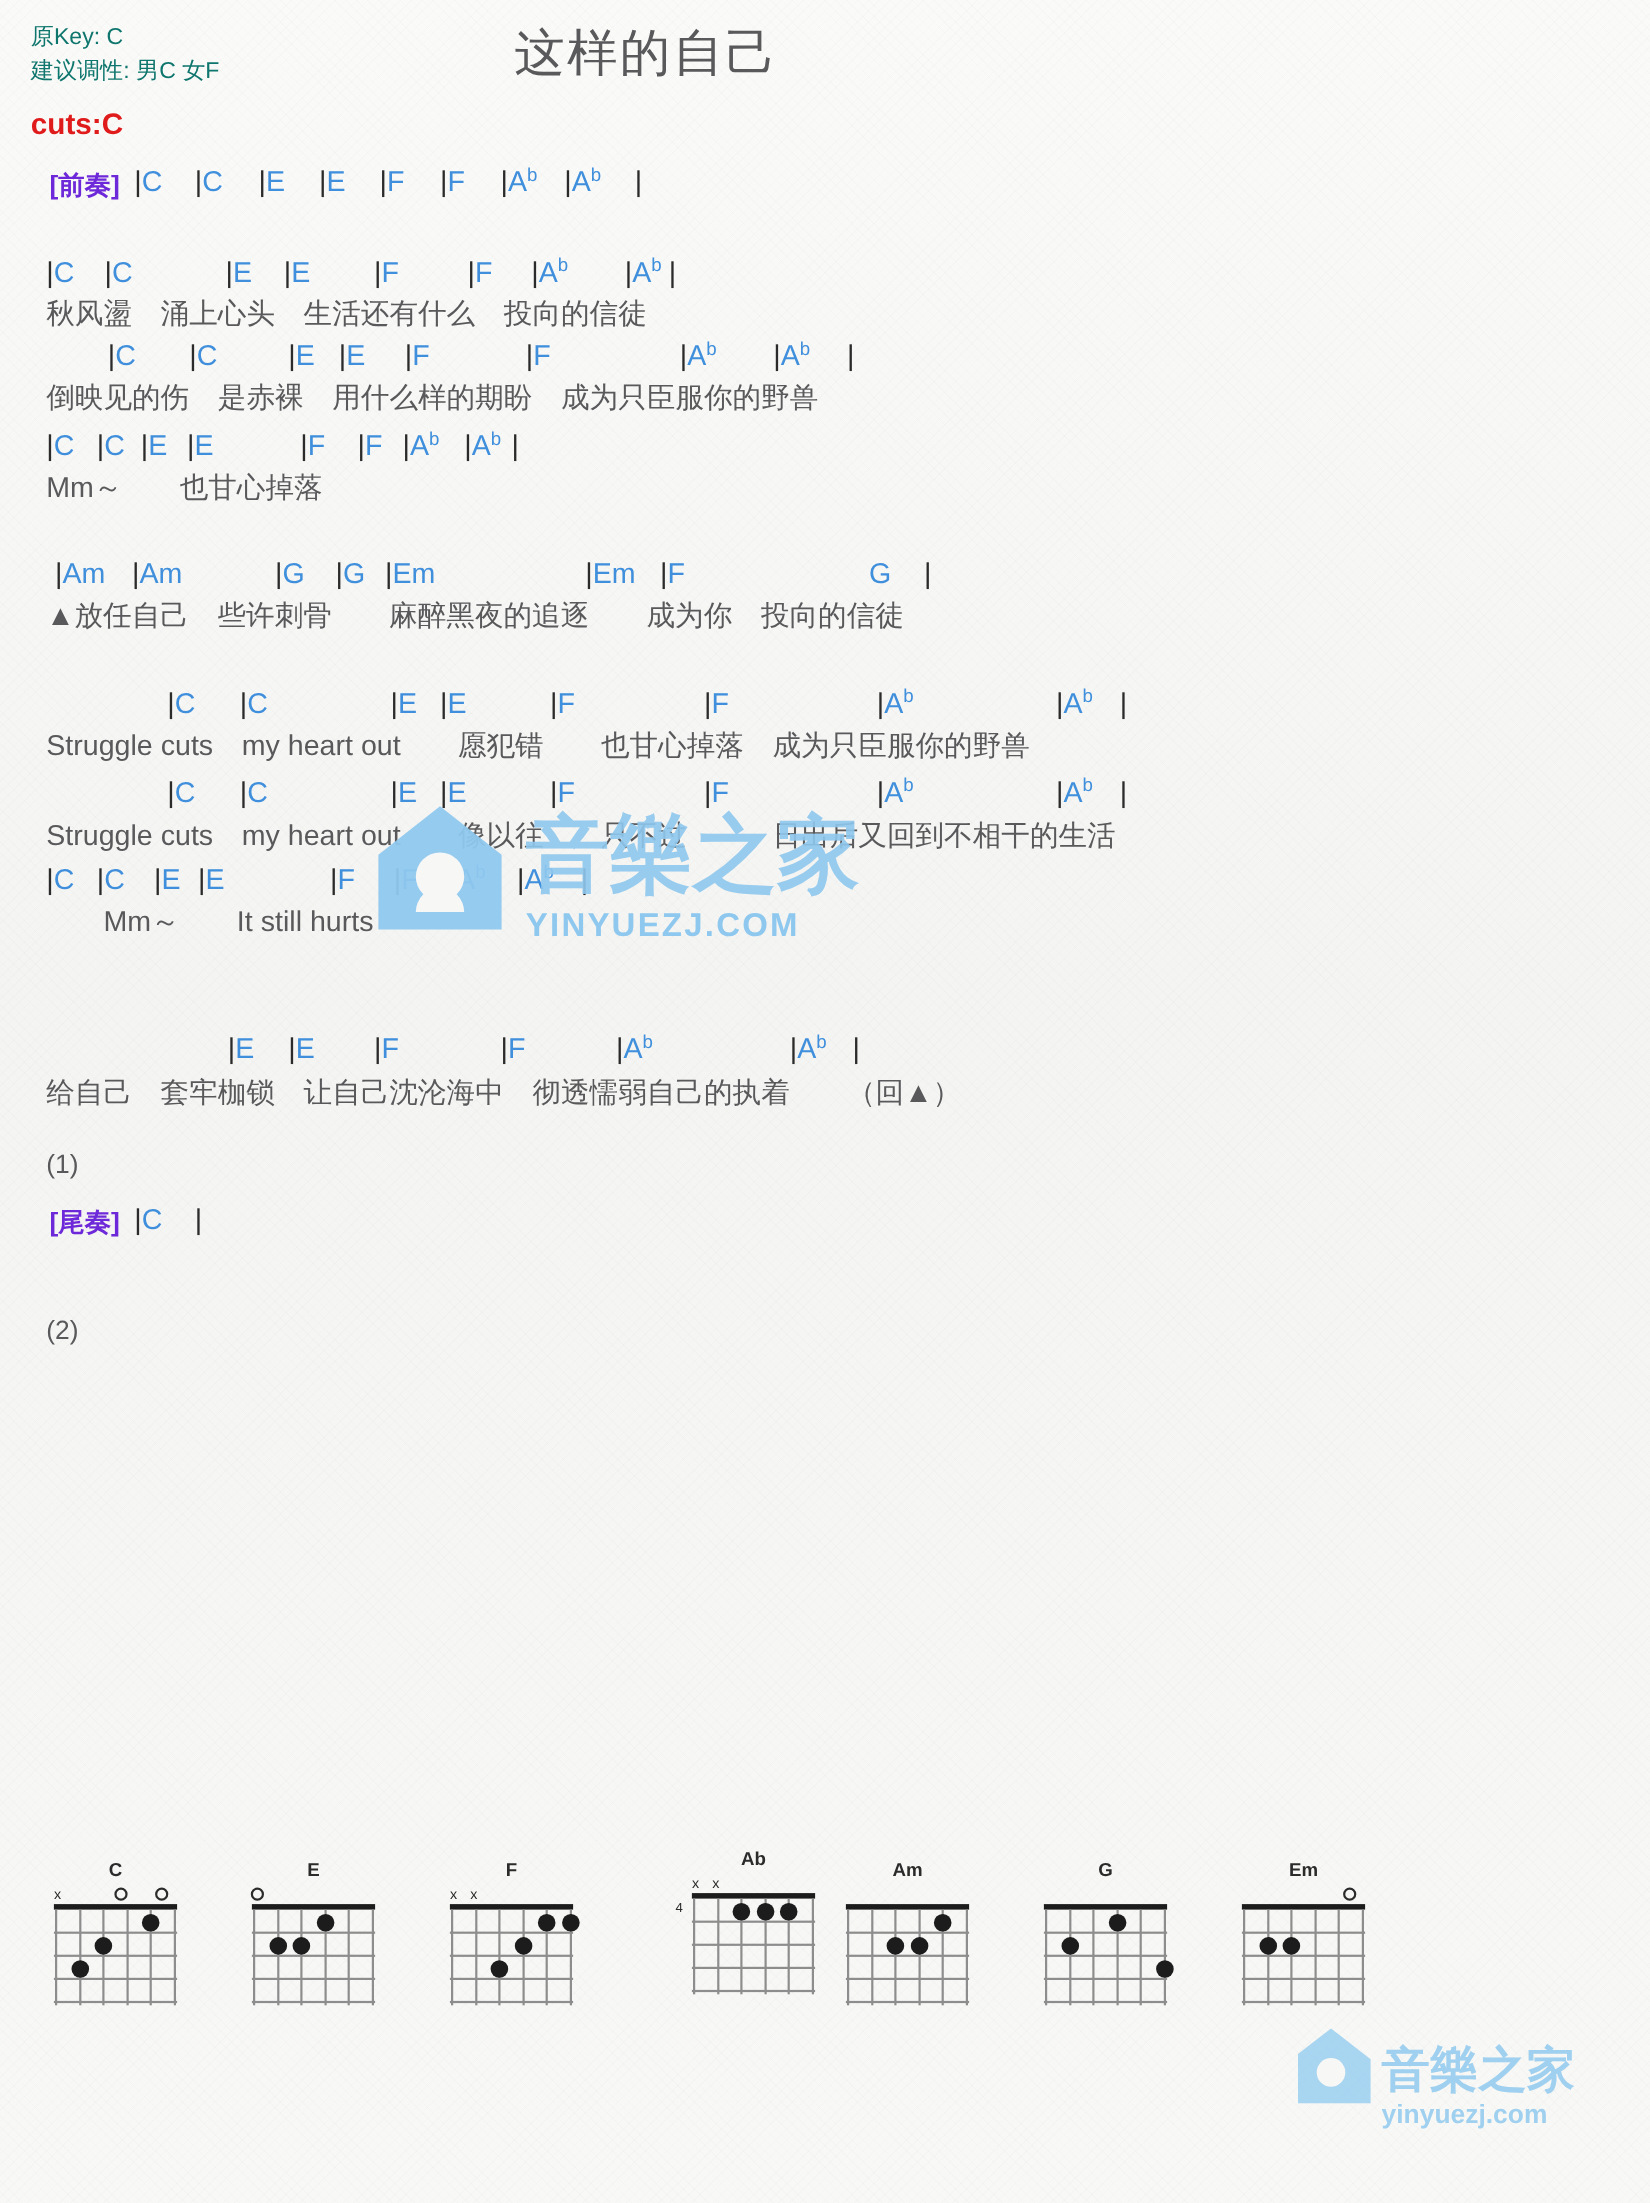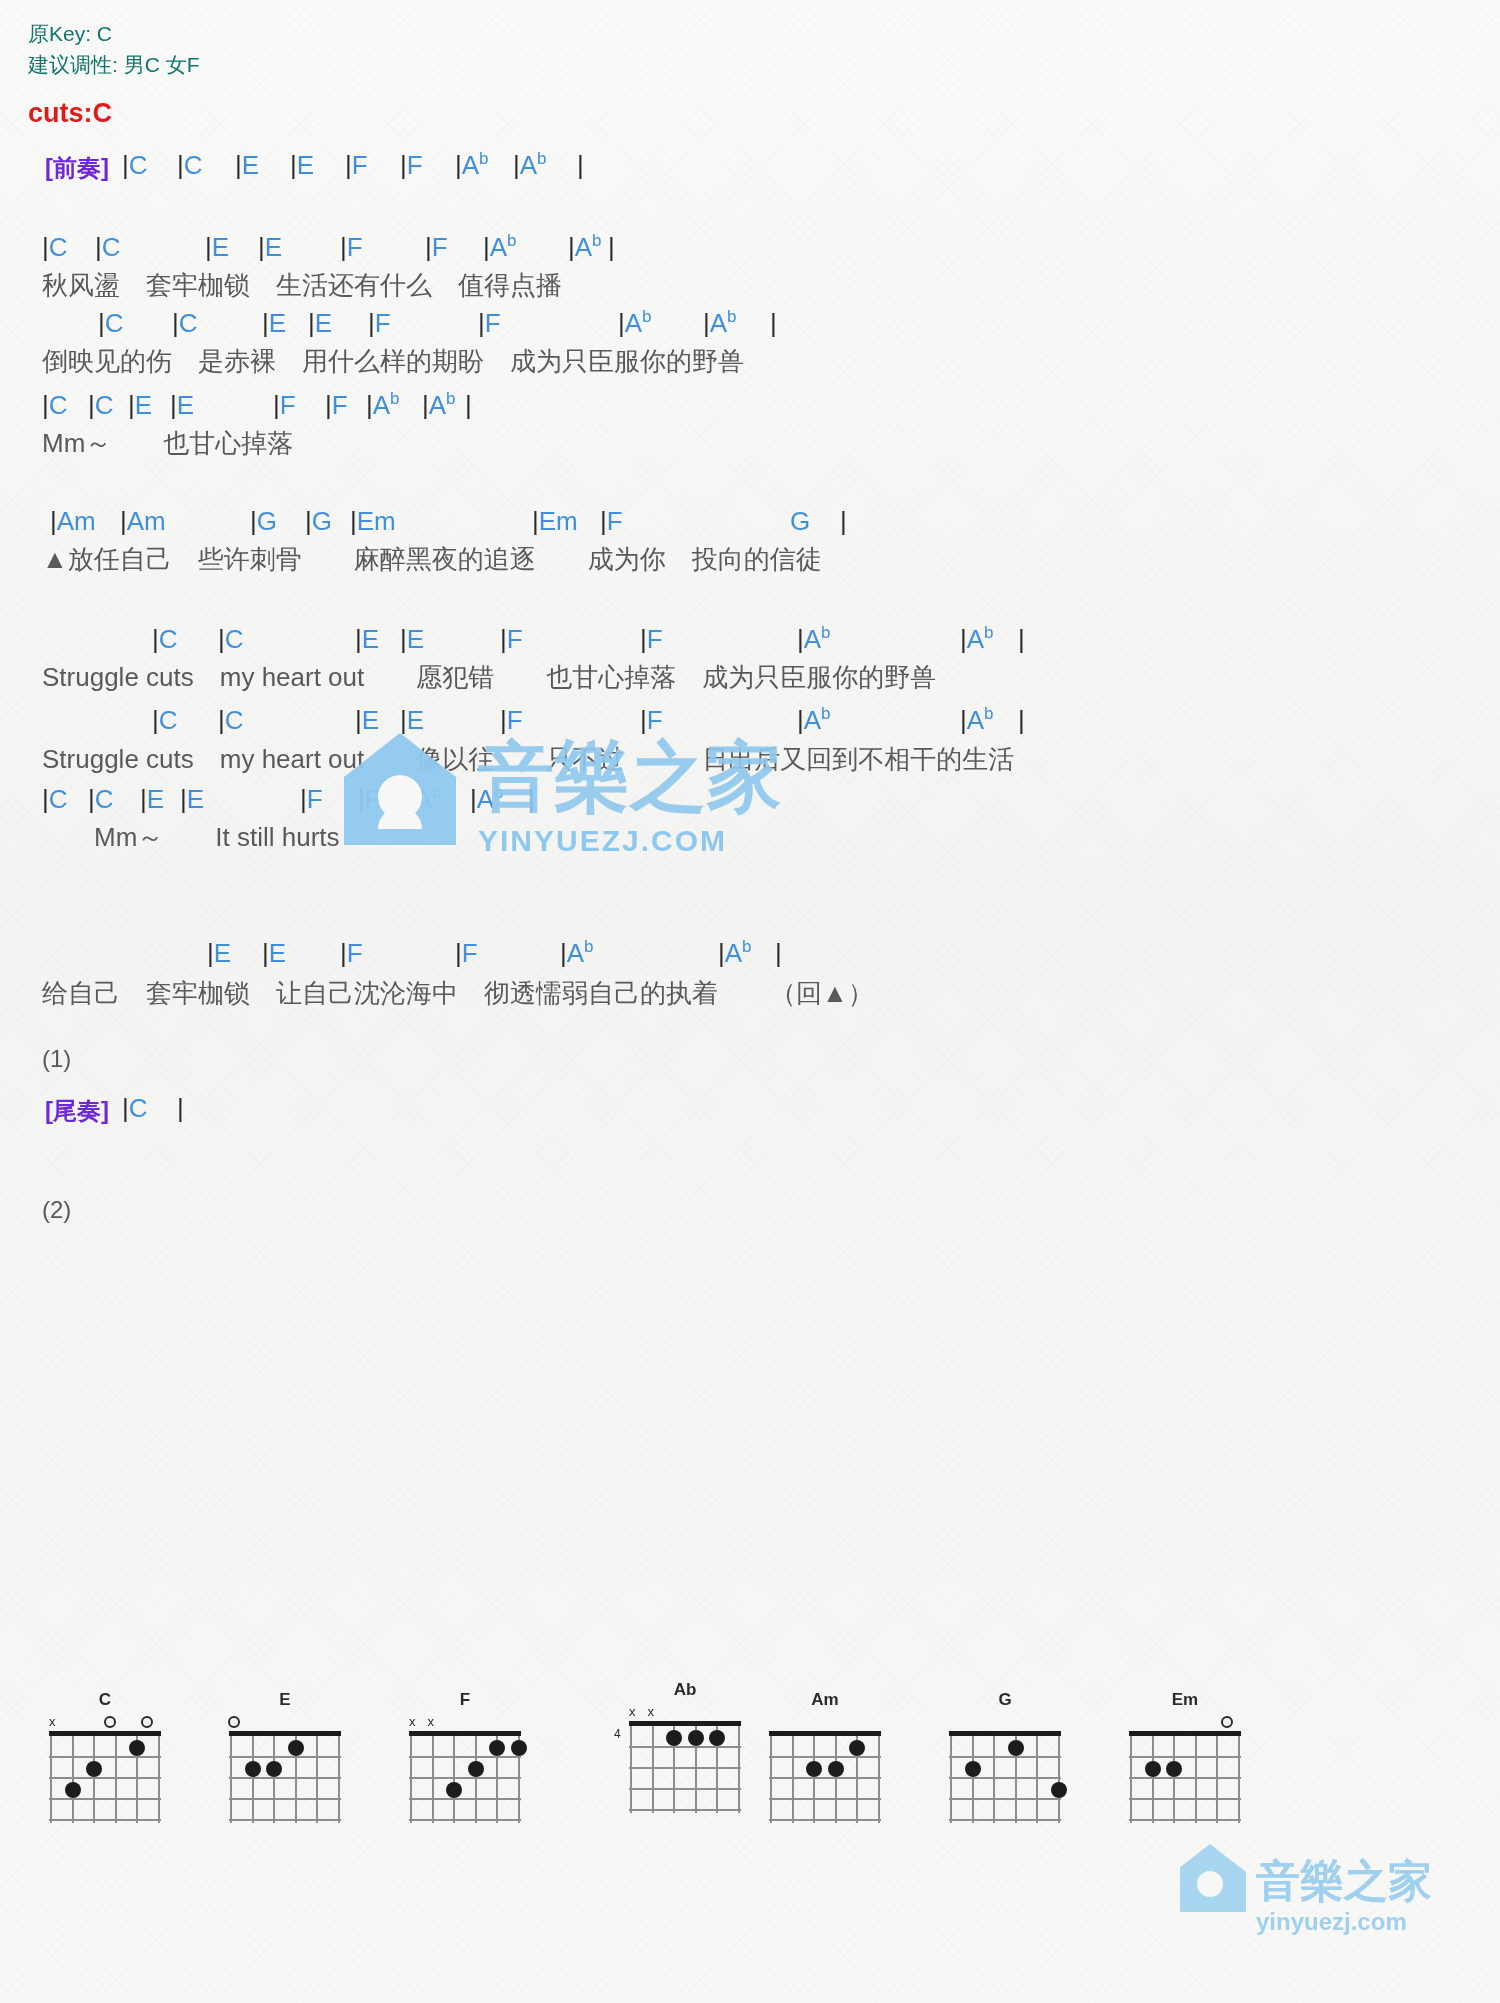--- a/index.html
+++ b/index.html
@@ -66,20 +66,21 @@
 
 <div class="sheet">
 
   <div class="key-info">
     <div>原Key: C</div>
     <div>建议调性: 男C 女F</div>
   </div>
 
   <div class="play-key">cuts:C</div>
 
+  <div class="song-title">这样的自己</div>
 
 
   <div id="body-area">
       <div class="tok sect" style="left: 45px; top: 152px;">[前奏]</div>
       <div class="tok chord" style="left: 122px; top: 150px;"><span class="bar">|</span>C</div>
       <div class="tok chord" style="left: 177px; top: 150px;"><span class="bar">|</span>C</div>
       <div class="tok chord" style="left: 235px; top: 150px;"><span class="bar">|</span>E</div>
       <div class="tok chord" style="left: 290px; top: 150px;"><span class="bar">|</span>E</div>
       <div class="tok chord" style="left: 345px; top: 150px;"><span class="bar">|</span>F</div>
       <div class="tok chord" style="left: 400px; top: 150px;"><span class="bar">|</span>F</div>
@@ -88,21 +89,21 @@
       <div class="tok bare-bar" style="left: 577px; top: 150px;">|</div>
       <div class="tok chord" style="left: 42px; top: 232px;"><span class="bar">|</span>C</div>
       <div class="tok chord" style="left: 95px; top: 232px;"><span class="bar">|</span>C</div>
       <div class="tok chord" style="left: 205px; top: 232px;"><span class="bar">|</span>E</div>
       <div class="tok chord" style="left: 258px; top: 232px;"><span class="bar">|</span>E</div>
       <div class="tok chord" style="left: 340px; top: 232px;"><span class="bar">|</span>F</div>
       <div class="tok chord" style="left: 425px; top: 232px;"><span class="bar">|</span>F</div>
       <div class="tok chord" style="left: 483px; top: 232px;"><span class="bar">|</span>A<span class="flat">b</span></div>
       <div class="tok chord" style="left: 568px; top: 232px;"><span class="bar">|</span>A<span class="flat">b</span></div>
       <div class="tok bare-bar" style="left: 608px; top: 232px;">|</div>
-      <div class="tok lyric" style="left: 42px; top: 268px;">秋风盪　套牢枷锁　生活还有什么　值得点播</div>
+      <div class="tok lyric" style="left: 42px; top: 268px;">秋风盪　涌上心头　生活还有什么　投向的信徒</div>
       <div class="tok chord" style="left: 98px; top: 308px;"><span class="bar">|</span>C</div>
       <div class="tok chord" style="left: 172px; top: 308px;"><span class="bar">|</span>C</div>
       <div class="tok chord" style="left: 262px; top: 308px;"><span class="bar">|</span>E</div>
       <div class="tok chord" style="left: 308px; top: 308px;"><span class="bar">|</span>E</div>
       <div class="tok chord" style="left: 368px; top: 308px;"><span class="bar">|</span>F</div>
       <div class="tok chord" style="left: 478px; top: 308px;"><span class="bar">|</span>F</div>
       <div class="tok chord" style="left: 618px; top: 308px;"><span class="bar">|</span>A<span class="flat">b</span></div>
       <div class="tok chord" style="left: 703px; top: 308px;"><span class="bar">|</span>A<span class="flat">b</span></div>
       <div class="tok bare-bar" style="left: 770px; top: 308px;">|</div>
       <div class="tok lyric" style="left: 42px; top: 344px;">倒映见的伤　是赤裸　用什么样的期盼　成为只臣服你的野兽</div>

